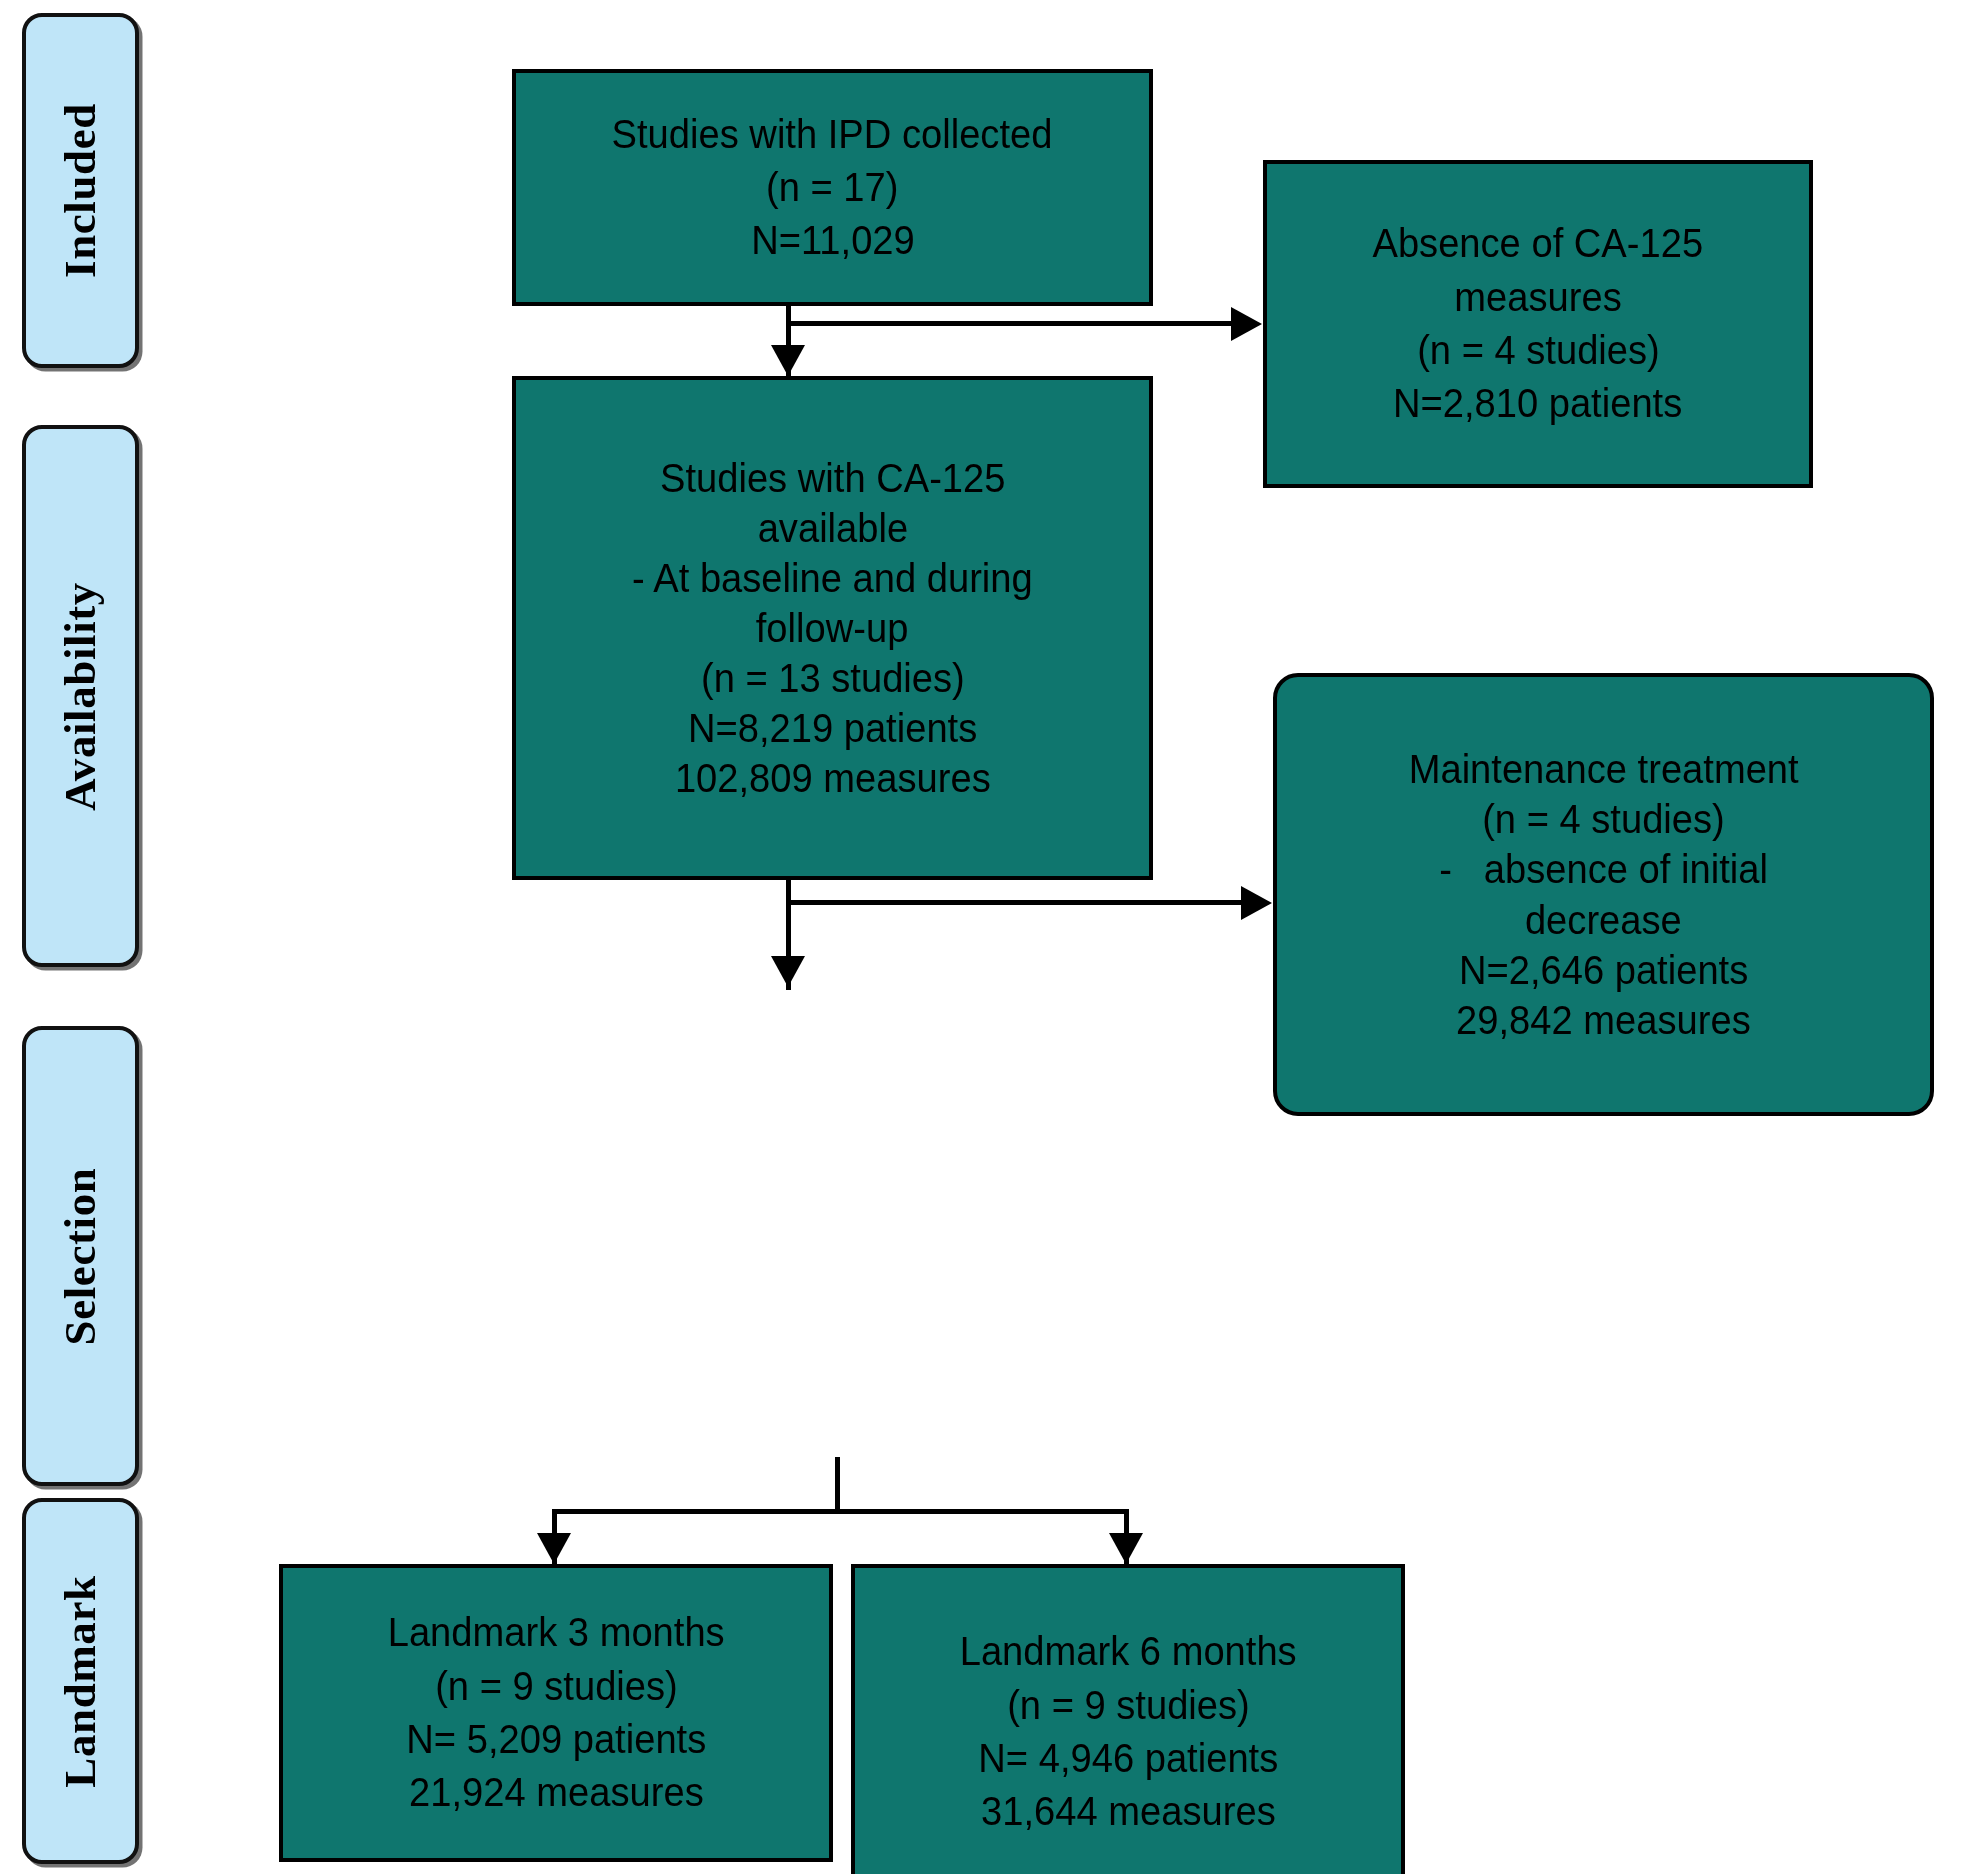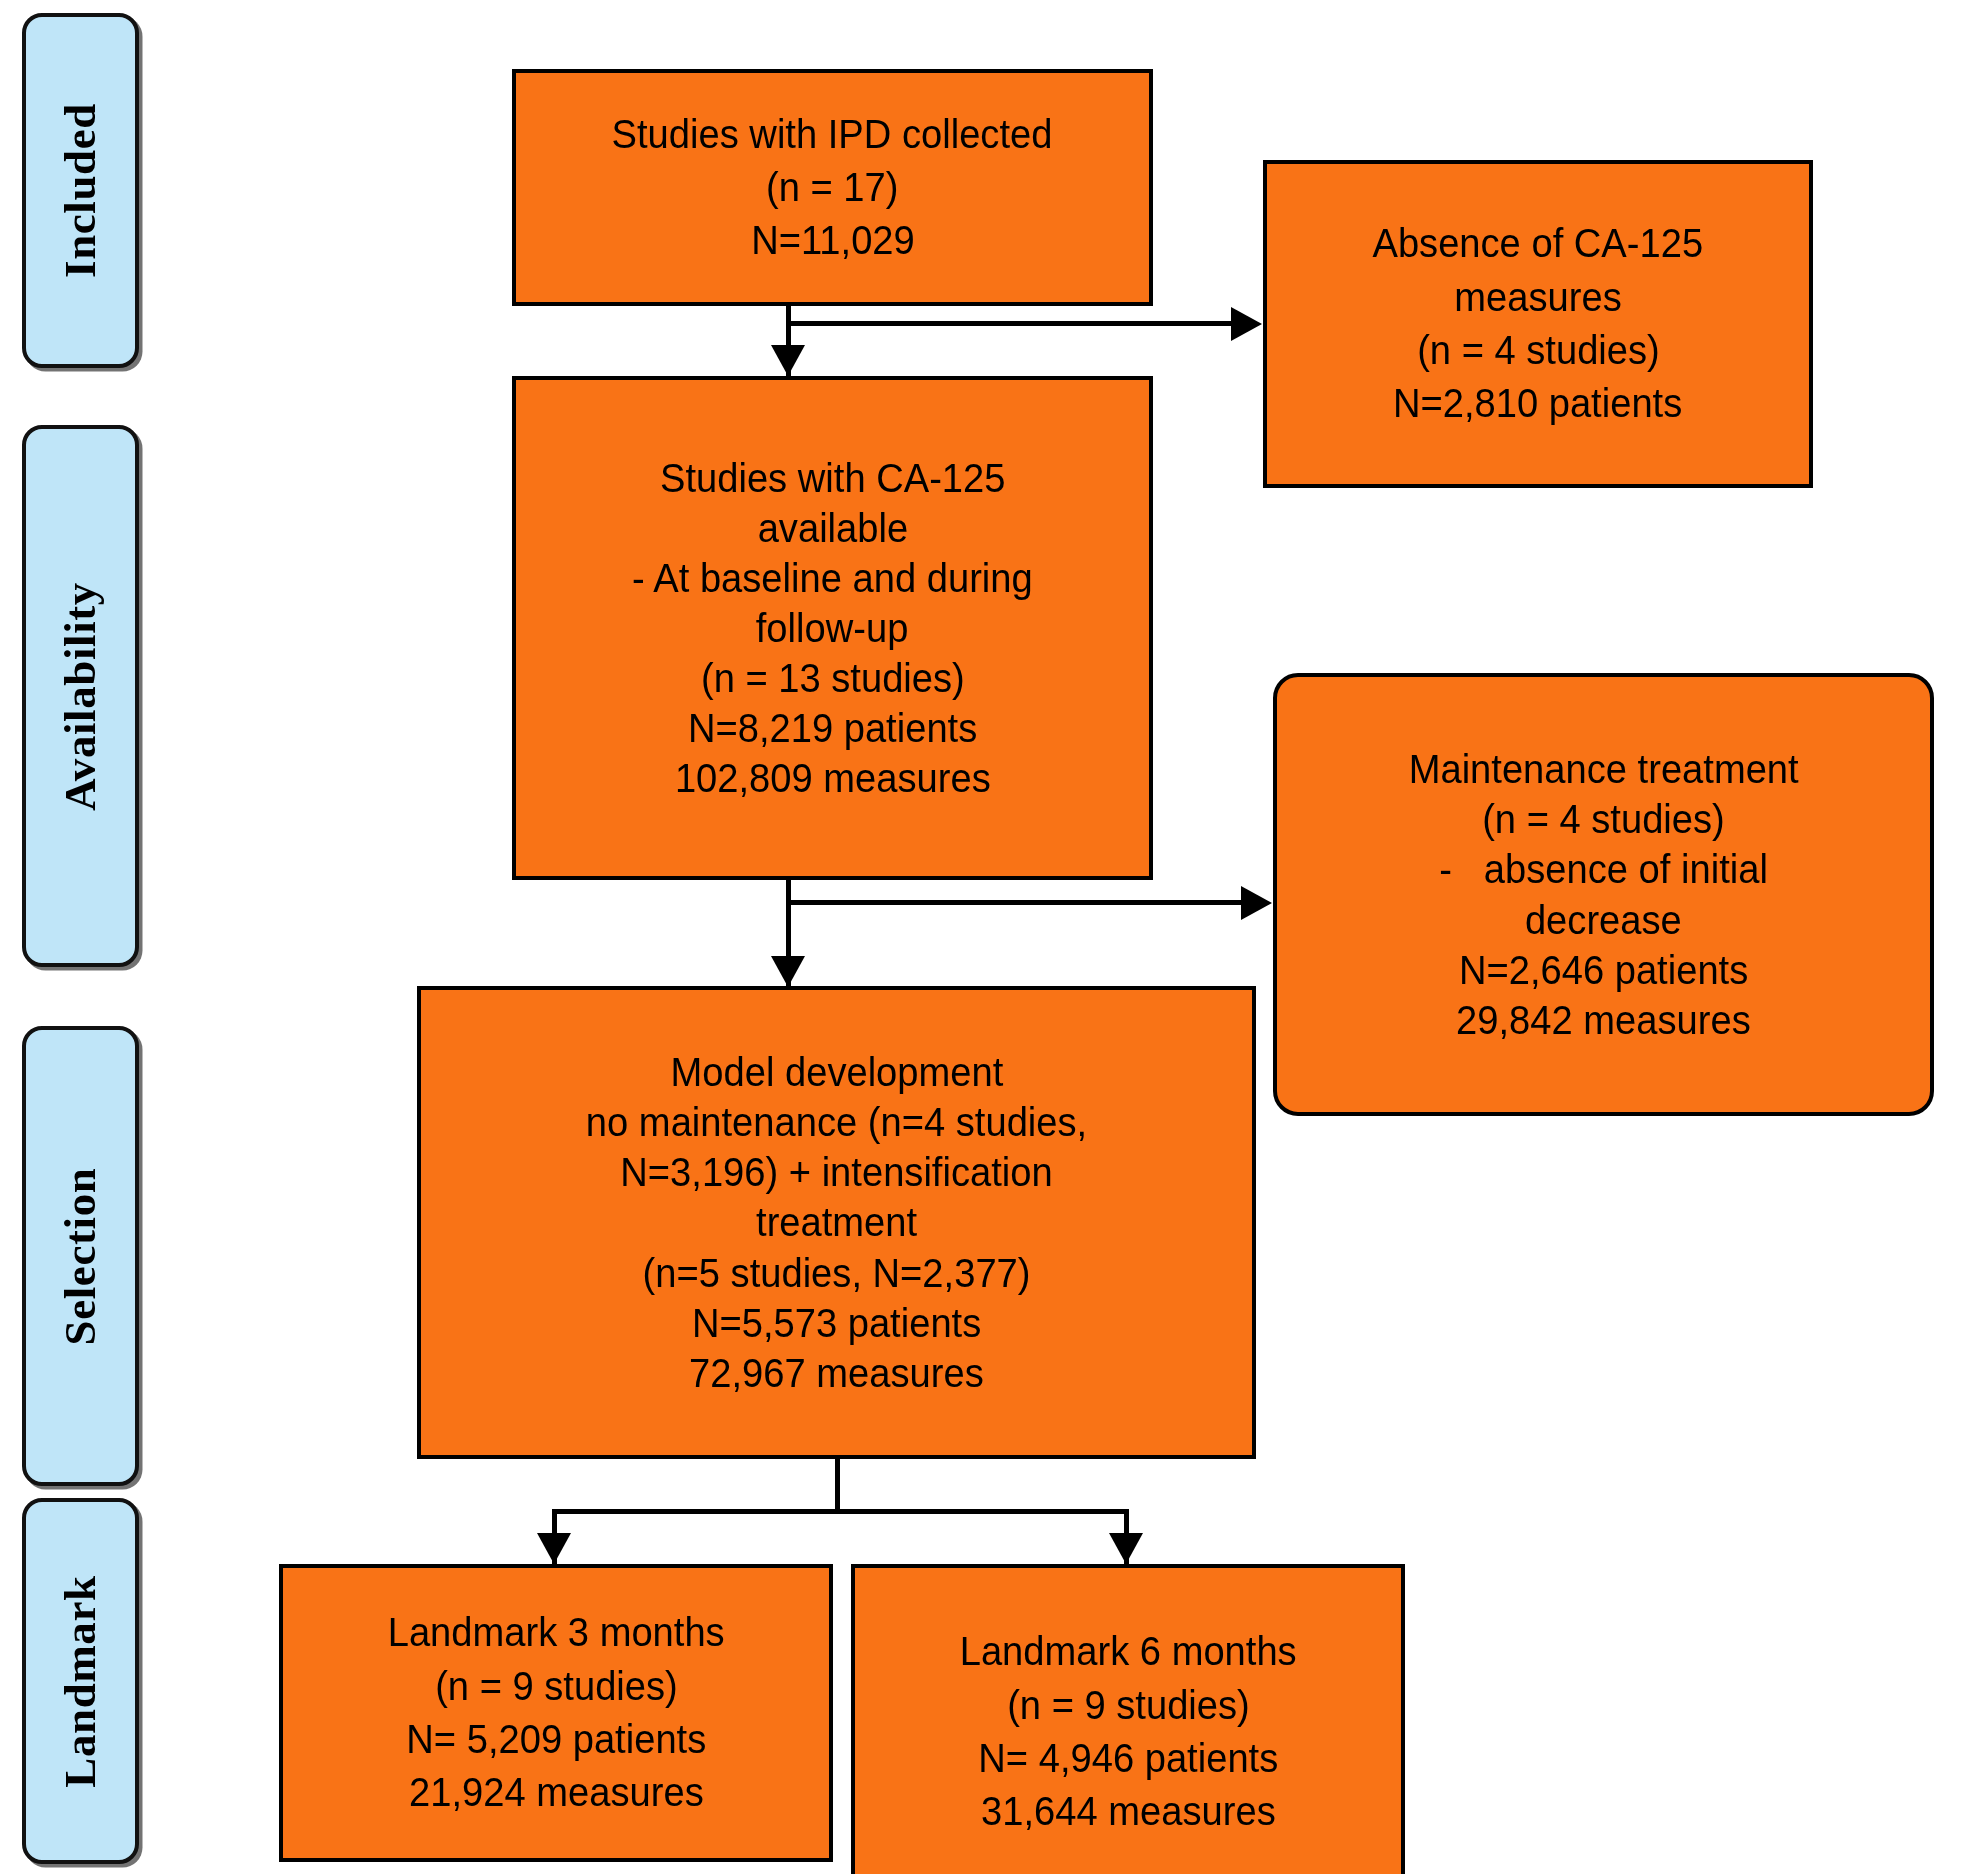--- a/index.html
+++ b/index.html
@@ -35,21 +35,21 @@
     font-weight: bold;
     font-size: 45px;
     letter-spacing: 0.6px;
     color: #000000;
     line-height: 1;
   }
 
   
   .flow-box {
     position: absolute;
-    background: #f97316;
+    background: #0f766e;
     border: 4.1px solid #000000;
     box-sizing: border-box;
     display: flex;
     flex-direction: column;
     align-items: center;
     justify-content: center;
     padding: 3.5px 8.2px;
   }
   .flow-box .line {
     font-family: "Liberation Sans", sans-serif;
@@ -150,29 +150,20 @@
 
   <div class="flow-box tight" style="left:1273px; top:673px; width:661px; height:443px;border-radius:25px;">
     <div class="line">Maintenance treatment</div>
     <div class="line">(n = 4 studies)</div>
     <div class="line">-   absence of initial</div>
     <div class="line">decrease</div>
     <div class="line">N=2,646 patients</div>
     <div class="line">29,842 measures</div>
   </div>
 
-  <div class="flow-box tight" style="left:417px; top:986px; width:839px; height:473px;">
-    <div class="line">Model development</div>
-    <div class="line">no maintenance (n=4 studies,</div>
-    <div class="line">N=3,196) + intensification</div>
-    <div class="line">treatment</div>
-    <div class="line">(n=5 studies, N=2,377)</div>
-    <div class="line">N=5,573 patients</div>
-    <div class="line">72,967 measures</div>
-  </div>
 
   <div class="flow-box" style="left:279px; top:1564px; width:554px; height:298px;align-items:center;">
     <div class="line">Landmark 3 months</div>
     <div class="line">(n = 9 studies)</div>
     <div class="line">N= 5,209 patients</div>
     <div class="line">21,924 measures</div>
   </div>
 
   <div class="flow-box" style="left:851px; top:1564px; width:554px; height:336px;">
     <div class="line">Landmark 6 months</div>

